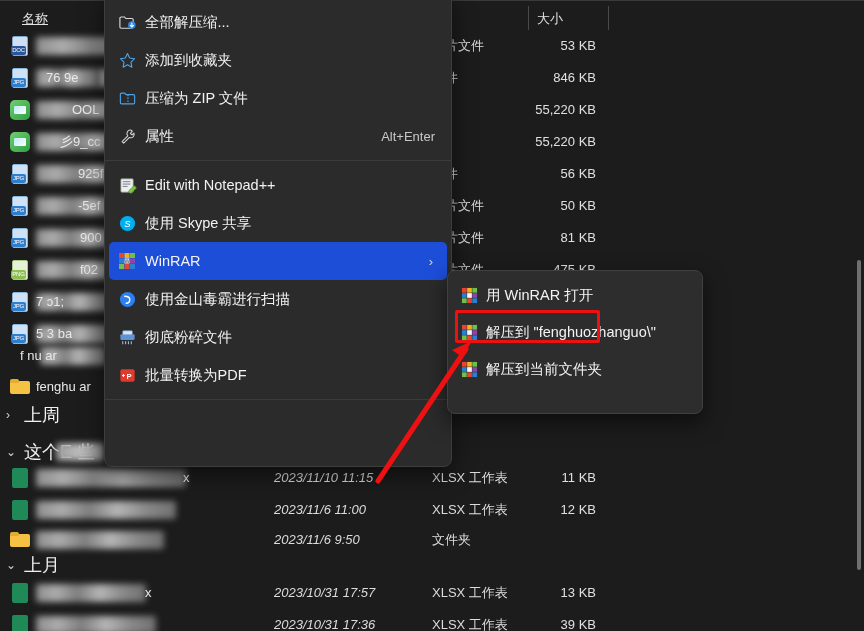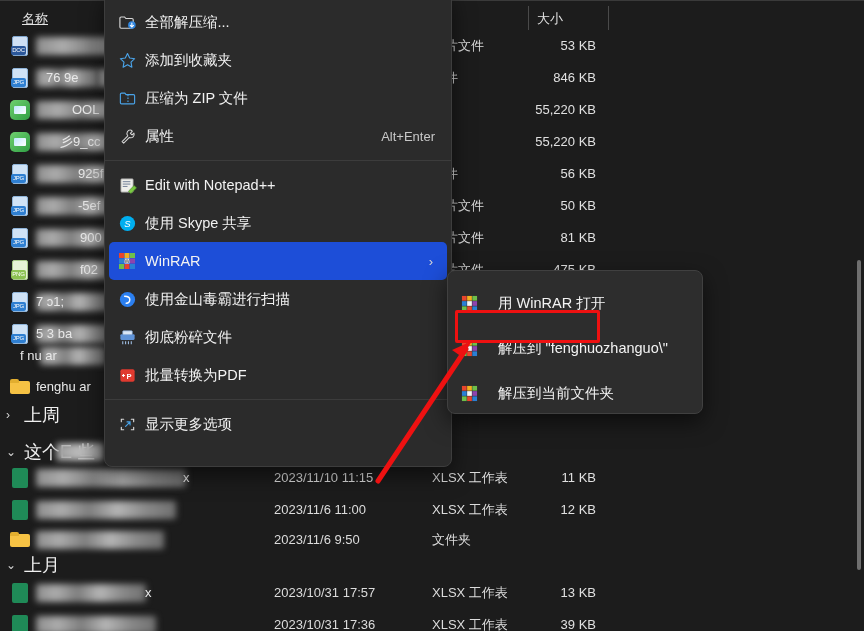--- a/index.html
+++ b/index.html
@@ -23,21 +23,21 @@
 
   .row { position: absolute; left: 0; width: 864px; height: 32px; }
   .ricon { position: absolute; left: 10px; top: 6px; width: 20px; height: 20px; }
   .rname-blur { position: absolute; top: 7px; height: 18px; border-radius: 2px;
                 filter: blur(3.2px);
                 background: linear-gradient(90deg,#8d8d8d 0%,#acacac 18%,#7e7e7e 38%,#b5b5b5 58%,#8a8a8a 78%,#6f6f6f 100%); }
   .rname-txt { position: absolute; top: 7px; color: #e8e8e8; font-size: 13px; line-height: 18px; white-space: nowrap; }
   .rtype { position: absolute; left: 432px; top: 7px; color: #dcdcdc; font-size: 13px; line-height: 18px; white-space: nowrap; }
   .rsize { position: absolute; left: 416px; width: 180px; top: 7px; color: #e0e0e0;
            font-size: 13px; line-height: 18px; text-align: right; }
-  .rdate { position: absolute; left: 274px; top: 7px; color: #dcdcdc; font-size: 13px; line-height: 18px; white-space: nowrap; }
+  .rdate { position: absolute; left: 274px; top: 7px; color: #dcdcdc; font-size: 13px; line-height: 18px; white-space: nowrap; font-style: italic; }
 
   .group { position: absolute; left: 0; width: 864px; height: 30px; }
   .group .chev { position: absolute; left: 6px; top: 8px; width: 12px; height: 14px;
                  color: #d2d2d2; font-size: 12px; line-height: 14px; }
   .group .glabel { position: absolute; left: 24px; top: 4px; color: #f0f0f0;
                    font-size: 18px; line-height: 22px; white-space: nowrap; }
   .group .gblur { position: absolute; top: 6px; height: 18px; border-radius: 2px; filter: blur(3.4px);
                   background: linear-gradient(90deg,#9a9a9a,#bdbdbd,#8a8a8a); }
 
   
@@ -74,21 +74,21 @@
   .mi .micon { width: 36px; display: flex; align-items: center; justify-content: center; flex: 0 0 36px; }
   .mi .mlabel { color: #f2f2f2; font-size: 14.5px; white-space: nowrap; }
   .mi .maccel { position: absolute; right: 12px; color: #c8c8c8; font-size: 13px; }
   .mi .marrow { position: absolute; right: 14px; color: #d8d8d8; font-size: 13px; }
   .msep { height: 1px; background: #3c3c3c; margin: 5px 0; }
 
   
   .submenu { position: absolute; left: 447px; top: 270px; width: 256px; height: 144px;
              background: #2d2d2d; border: 1px solid #404040; border-radius: 8px;
              box-shadow: 0 8px 22px rgba(0,0,0,.55); padding: 4px 0; }
-  .smi { height: 33px; margin: 12px 4px; border-radius: 5px; display: flex; align-items: center; gap: 12px; }
+  .smi { height: 33px; margin: 4px 4px; border-radius: 5px; display: flex; align-items: center; }
   .smi .micon { width: 34px; display:flex; align-items:center; justify-content:center; flex:0 0 34px; }
   .smi .mlabel { color: #f3f3f3; font-size: 14.5px; white-space: nowrap; }
 
   
   .redbox { position: absolute; left: 455px; top: 310px; width: 145px; height: 33px;
             border: 3px solid #ee1111; border-radius: 2px; pointer-events:none; }
   .redarrow { position: absolute; left: 0; top: 0; width: 864px; height: 631px; pointer-events:none; }
 
   
   .vscroll { position: absolute; right: 3px; top: 260px; width: 4px; height: 310px;
@@ -405,29 +405,20 @@
             <rect x="2.5" y="3.5" width="15" height="13" rx="2" fill="#e03a2f"></rect>
             <text x="11.5" y="13.3" font-size="8" text-anchor="middle" fill="#fff" font-family="Liberation Sans,sans-serif" font-weight="bold">P</text>
             <path d="M4.2 10h3.1M5.7 8.4v3.2" stroke="#fff" stroke-width="1.1"></path>
           </svg>
       </span>
       <span class="mlabel">批量转换为PDF</span>
     </div>
 
     <div class="msep"></div>
 
-    <div class="mi">
-      <span class="micon">
-        <svg width="19" height="19" viewBox="0 0 20 20">
-            <path d="M3.5 7V4.5H6M14 4.5h2.5V7M16.5 13v2.5H14M6 15.5H3.5V13" stroke="#d8d8d8" stroke-width="1.2" fill="none" stroke-linecap="round"></path>
-            <path d="M8 12l4.5-4.5M9.5 7.3h3.2v3.2" stroke="#4aa3e8" stroke-width="1.2" fill="none" stroke-linecap="round"></path>
-          </svg>
-      </span>
-      <span class="mlabel">显示更多选项</span>
-    </div>
   </div>
 
   <div class="submenu">
     <div class="smi">
       <span class="micon">
         <svg width="17" height="17" viewBox="0 0 18 18">
           <rect x="1" y="1" width="5" height="5" fill="#e8452c"></rect>
             <rect x="6.5" y="1" width="5" height="5" fill="#f2b01e"></rect>
             <rect x="12" y="1" width="5" height="5" fill="#6fbf4a"></rect>
           <rect x="1" y="6.5" width="5" height="5" fill="#2a7fd4"></rect>

